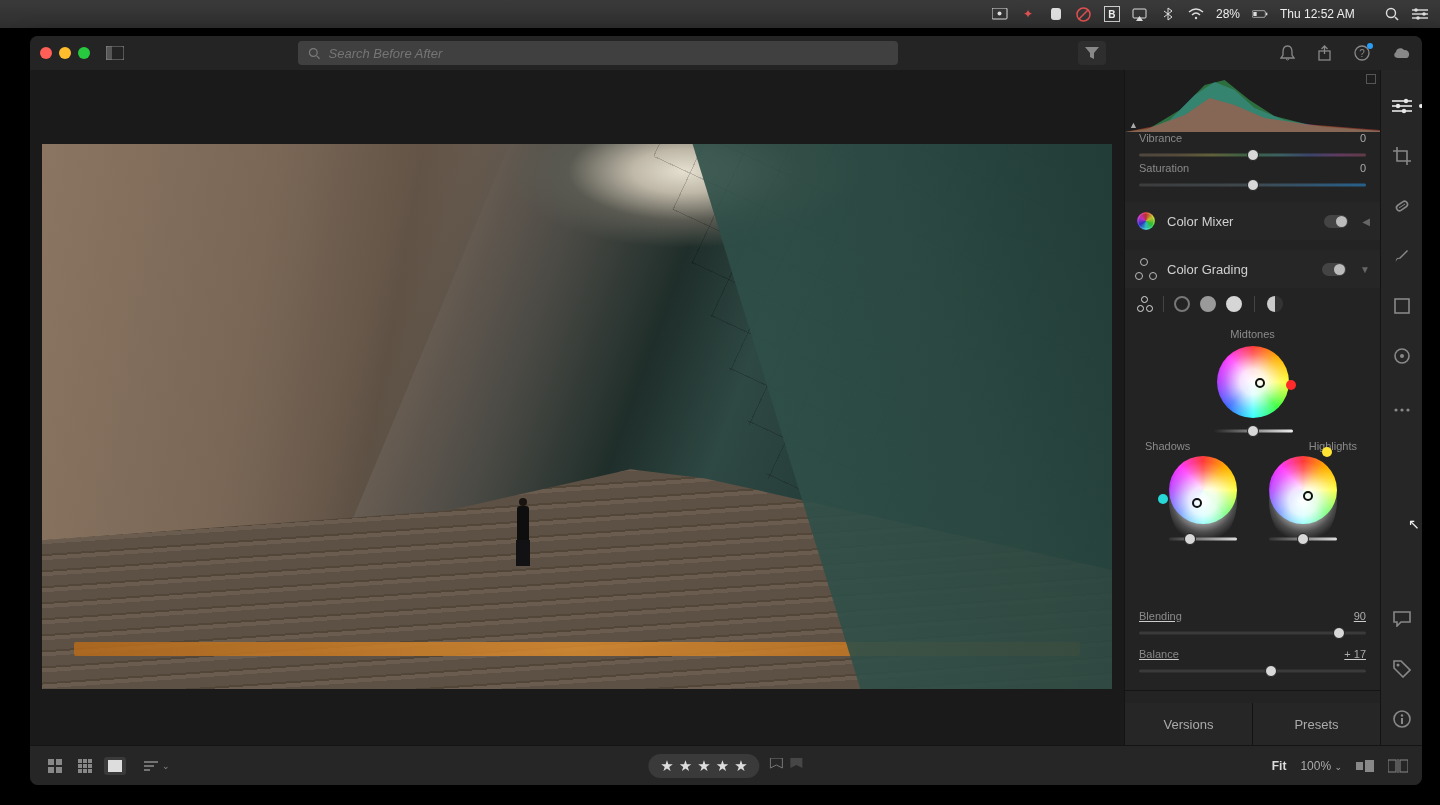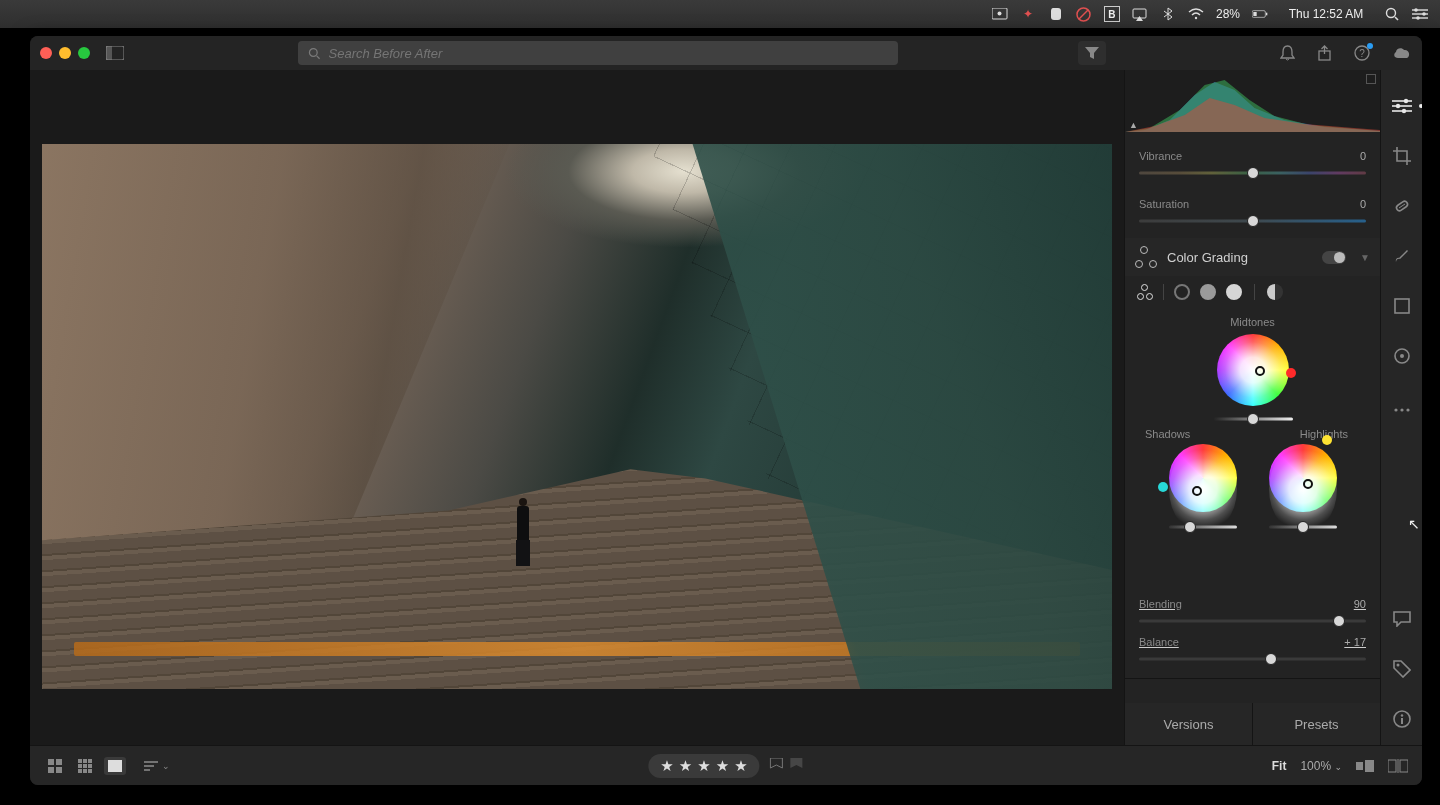--- a/index.html
+++ b/index.html
@@ -2,21 +2,21 @@
 <html><head>
 <meta charset="utf-8">
 <style>
 * { box-sizing: border-box; margin: 0; padding: 0; font-family: -apple-system, "Helvetica Neue", Arial, sans-serif; user-select: none; }
 html, body { width: 1440px; height: 805px; background: #000; color: #ccc; overflow: hidden; }
 .menubar { height: 28px; background: linear-gradient(#3a3a3a,#2e2e2e); display: flex; align-items: center; padding: 0 12px; font-size: 13px; color: #eee; }
 .menubar .left { display: flex; align-items: center; gap: 18px; }
 .menubar .app-name { font-weight: 600; }
 .menubar .right { margin-left: auto; display: flex; align-items: center; gap: 12px; font-size: 12px; }
 .menubar .right .ico { width: 16px; height: 16px; display: inline-flex; align-items: center; justify-content: center; }
-.menubar .clock { min-width: 92px; text-align: center; }
+.menubar .clock { min-width: 92px; text-align: left; }
 
 .shell { position: absolute; top: 36px; left: 30px; right: 18px; bottom: 20px; background: #1e1e1e; border-radius: 8px; box-shadow: 0 2px 20px rgba(0,0,0,.6); display: flex; flex-direction: column; }
 
 .titlebar { height: 34px; display: flex; align-items: center; padding: 0 10px; background: #242424; border-top-left-radius: 8px; border-top-right-radius: 8px; }
 .traffic { display: flex; gap: 7px; }
 .traffic span { width: 12px; height: 12px; border-radius: 50%; display: inline-block; }
 .traffic .r { background: #ff5f56; } .traffic .y { background: #ffbd2e; } .traffic .g { background: #27c93f; }
 .titlebar .panel-toggle { margin-left: 16px; color: #777; }
 .titlebar .search { margin: 0 auto; width: 600px; height: 24px; background: #404040; border-radius: 4px; display: flex; align-items: center; padding: 0 10px; color: #7a7a7a; font-size: 13px; font-style: italic; gap: 8px; }
 .titlebar .search input { background: transparent; border: none; outline: none; color: #aaa; font-size: 13px; width: 100%; font-style: italic; }
@@ -44,21 +44,21 @@
 .toolstrip .tool.active { color: #e8e8e8; }
 .toolstrip .tool.active-dot { position:relative; }
 .toolstrip .tool.active-dot::after { content:""; position:absolute; right:-9px; top:50%; transform:translateY(-50%); width:4px; height:4px; background:#eee; border-radius:50%; }
 .toolstrip .spacer { flex:1; }
 
 .histogram { height: 62px; background: #1d1d1d; position: relative; overflow: hidden; }
 .histogram svg { position:absolute; inset:0; width:100%; height:100%; }
 .histogram .tri { position:absolute; left:4px; bottom:2px; color:#aaa; font-size:9px; }
 .histogram .sq { position:absolute; right:4px; top:4px; width:10px; height:10px; border:1px solid #555; }
 
-.slider-row { padding: 18px 14px 0; }
+.slider-row { padding: 0 14px 0; }
 .slider-row .labels { display:flex; justify-content:space-between; font-size:11px; color:#8a8a8a; margin-bottom:4px; }
 .slider-row .labels .val { color:#aaa; }
 .slider { position:relative; height:14px; }
 .slider .track { position:absolute; top:50%; left:0; right:0; height:3px; transform:translateY(-50%); border-radius:2px; background:#4a4a4a; }
 .slider.rainbow .track { background: linear-gradient(90deg,#6b5e50 0%, #7a684a 18%, #8a8a4a 32%, #4a8a5a 48%, #4a8a8a 62%, #4a5a9a 75%, #8a4a8a 88%, #8a4a5a 100%); opacity:.6; }
 .slider.sat .track { background: linear-gradient(90deg,#555 0%, #5a6f7a 50%, #2a9df4 100%); opacity:.5; }
 .slider .thumb { position:absolute; top:50%; width:12px; height:12px; border-radius:50%; background:#d8d8d8; border:1px solid #222; transform:translate(-50%,-50%); }
 
 .section-head { display:flex; align-items:center; gap:10px; padding:8px 10px; background:#262626; margin-top:10px; font-size:13px; color:#d0d0d0; }
 .section-head .sec-ico { width:22px; height:22px; border-radius:50%; display:flex; align-items:center; justify-content:center; }
@@ -81,21 +81,21 @@
 .wheels { padding: 4px 8px 0; margin-top: 8px; }
 .wheel-row { display:flex; justify-content:center; gap:32px; margin-top:6px; position:relative; }
 .wheel-row.top { justify-content:center; }
 .wheel { position:relative; }
 .wheel .disc { border-radius:50%; background: conic-gradient(from 0deg, #ff3b3b, #ffae00, #ffff3b, #3bff3b, #3bffff, #3b6bff, #b03bff, #ff3bff, #ff3b3b); }
 .wheel .disc::after { content:""; position:absolute; inset:0; border-radius:50%; background: radial-gradient(circle at center, #fff 0%, rgba(255,255,255,.85) 25%, rgba(255,255,255,.2) 55%, transparent 70%); }
 .wheel .handle { position:absolute; width:10px; height:10px; border:2px solid #111; border-radius:50%; background:transparent; transform:translate(-50%,-50%); z-index:2; }
 .wheel .edge-dot { position:absolute; width:10px; height:10px; border-radius:50%; transform:translate(-50%,-50%); z-index:3; }
 .wheel.big .disc { width:72px; height:72px; }
 .wheel.sm .disc { width:68px; height:68px; }
-.wheel-row .sh-hl-labels { position:absolute; top:-2px; left:0; right:12px; display:flex; justify-content:space-between; padding:0 12px; font-size:11px; color:#8a8a8a; }
+.wheel-row .sh-hl-labels { position:absolute; top:-2px; left:0; right:3px; display:flex; justify-content:space-between; padding:0 12px; font-size:11px; color:#8a8a8a; }
 .lum-slider { width:68px; margin:8px auto 0; }
 .lum-slider .track { background: linear-gradient(90deg,#333,#ddd); }
 .mid-lum { width:80px; margin:6px auto 2px; }
 
 .cg-sliders { padding: 4px 14px 12px; border-bottom:1px solid #141414; margin-top:60px;text-decoration:underline; }
 .cg-sliders .slider .track { background:#3a3a3a; }
 
 .panel-tabs { margin-top:auto; display:flex; height:42px; }
 .panel-tabs .ptab { flex:1; display:flex; align-items:center; justify-content:center; font-size:13px; color:#aaa; background:#262626; cursor:pointer; }
 .panel-tabs .ptab + .ptab { border-left:1px solid #141414; }
@@ -272,20 +272,33 @@
         <div class="labels">
             <span>Saturation</span>
             <span class="val">0</span>
           </div>
         <div class="slider sat">
             <div class="track"></div>
             <div class="thumb" style="left:50%"></div>
           </div>
       </div>
 
+      <div class="section-head">
+        <span class="sec-ico">
+            <svg width="18" height="18" viewBox="0 0 18 18">
+              <circle cx="9" cy="9" r="8" fill="none" stroke="#888"></circle>
+              <circle cx="9" cy="9" r="8" fill="url(#)" stroke="none"></circle>
+              <defs></defs>
+            </svg>
+            <span style="position:absolute;width:18px;height:18px;border-radius:50%;background:conic-gradient(#f33,#ff3,#3f3,#3ff,#33f,#f3f,#f33);opacity:.7"></span>
+          </span>
+        <span>Color Mixer</span>
+        <span class="toggle"></span>
+        <span class="chev">◀</span>
+      </div>
 
       <div class="section-head">
         <span class="sec-ico" style="position:relative">
             <span style="position:absolute;width:8px;height:8px;border:1.5px solid #bbb;border-radius:50%;top:0;left:5px"></span>
             <span style="position:absolute;width:8px;height:8px;border:1.5px solid #bbb;border-radius:50%;bottom:0;left:0"></span>
             <span style="position:absolute;width:8px;height:8px;border:1.5px solid #bbb;border-radius:50%;bottom:0;right:0"></span>
           </span>
         <span>Color Grading</span>
         <span class="toggle"></span>
         <span class="chev">▼</span>

